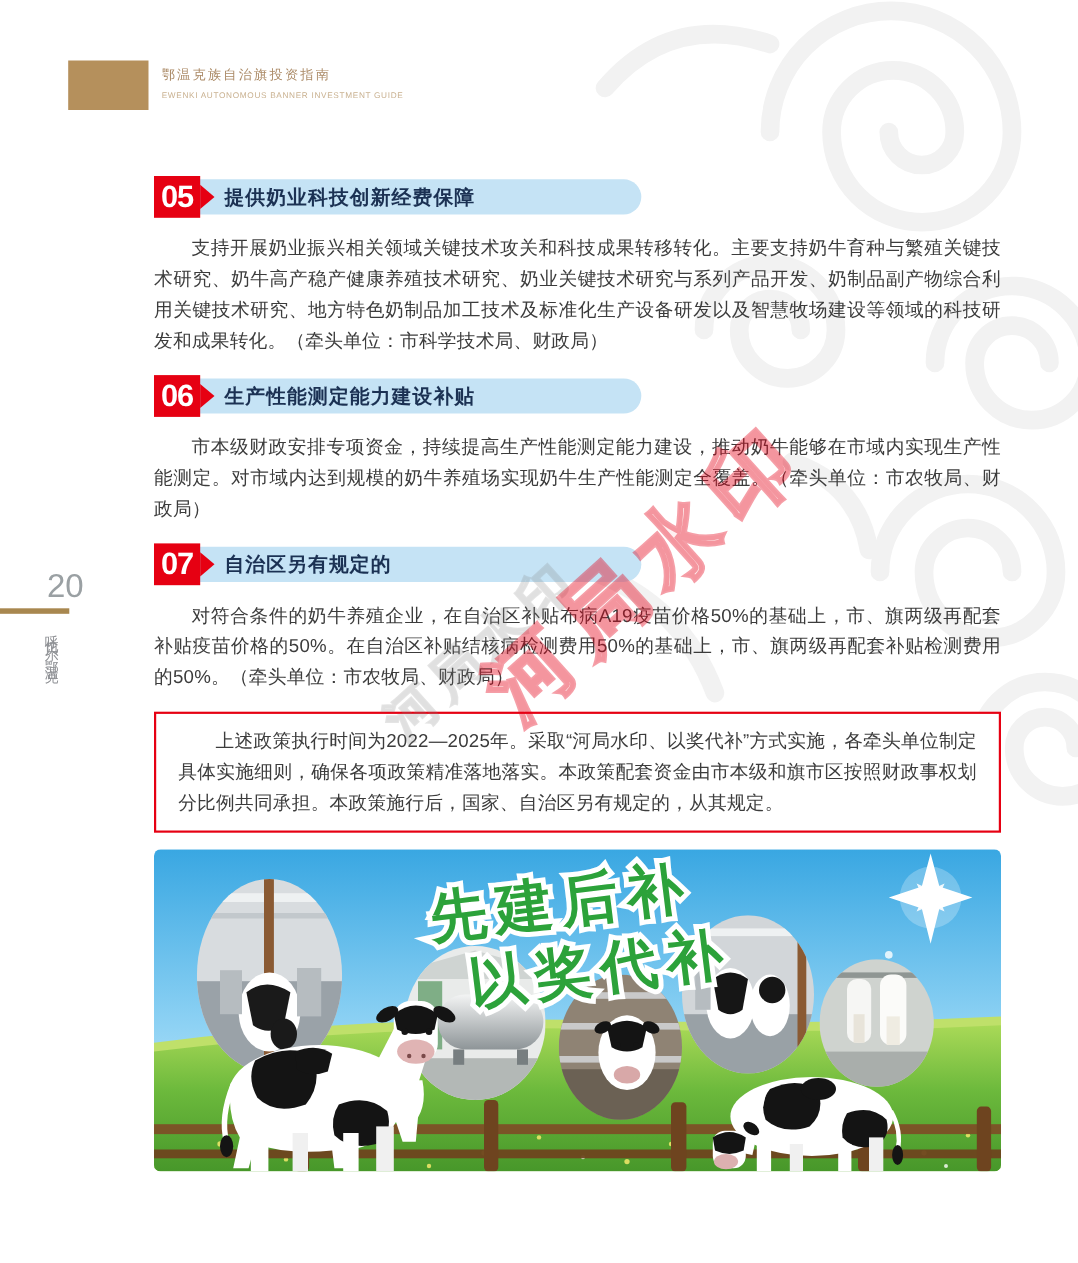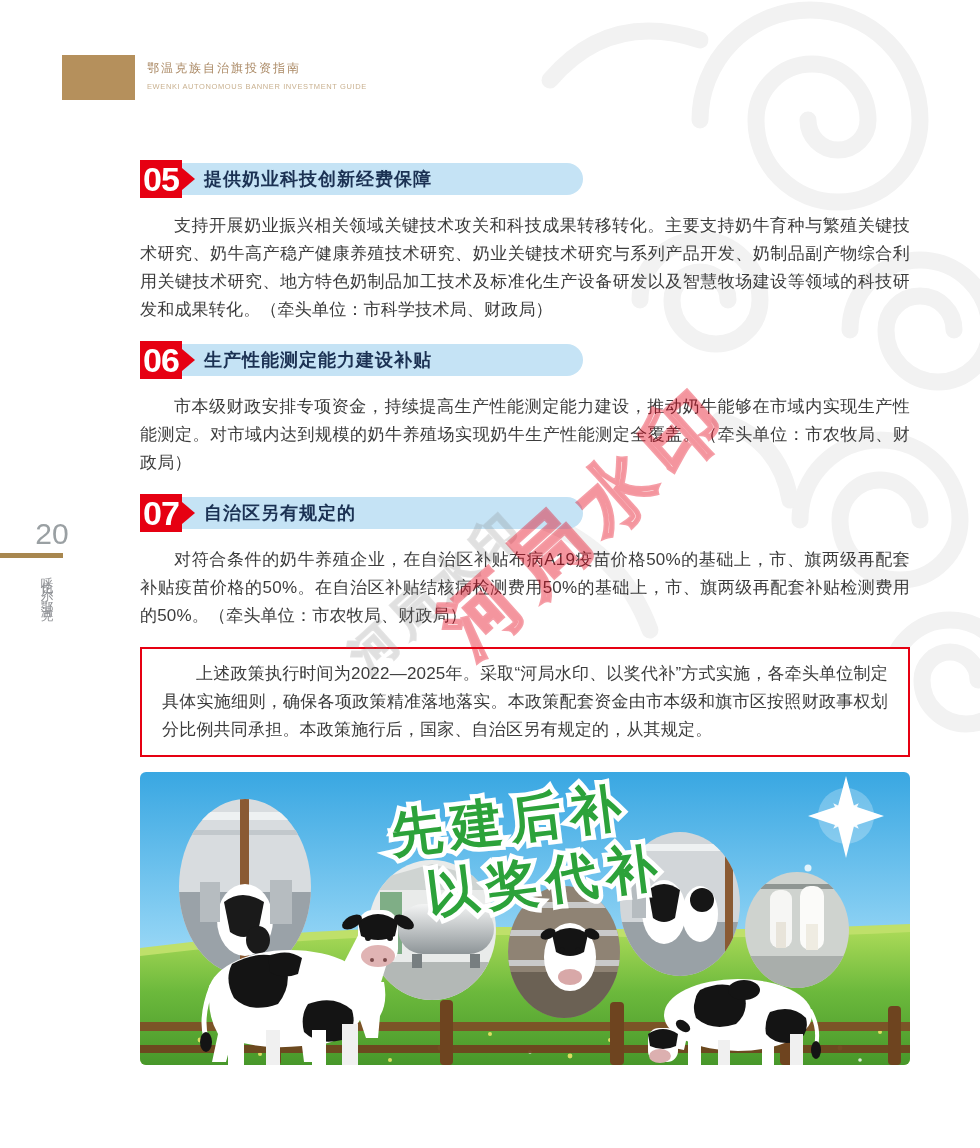--- a/index.html
+++ b/index.html
@@ -16,40 +16,40 @@
   .header-logo {
     position:absolute; left:62px; top:55px; width:73px; height:45px;
     background:#b5905c; z-index:1;
   }
   .header-titles { position:absolute; left:147px; top:60px; z-index:1; }
   .header-title { font-size:12px; color:#ab8a66; letter-spacing:2px; font-weight:400; }
   .header-subtitle { font-size:7.5px; color:#c9b190; letter-spacing:0.6px; margin-top:5px; }
 
   
   .page-number {
-    position:absolute; left:28px; top:517px; width:48px; text-align:center;
+    position:absolute; left:28px; top:517px; width:48px; text-align:right;
     font-size:30px; color:#9aa0a3; font-weight:300; z-index:1;
   }
   .gold-rule { position:absolute; left:0; top:553px; width:63px; height:5px; background:#a8874f; z-index:1; }
   .vertical-label {
     position:absolute; left:38px; top:567px; writing-mode:vertical-rl;
     font-size:12.5px; color:#8e9094; letter-spacing:4px; z-index:1;
   }
 
   
   .content { position:absolute; left:140px; top:160px; width:770px; z-index:1; }
 
   .section-header { position:relative; height:38px; margin-bottom:14px; }
   .section-bar {
     position:absolute; left:8px; top:3px; width:435px; height:32px;
     background:#c5e3f5; border-radius:0 16px 16px 0;
   }
   .section-badge {
     position:absolute; left:0; top:0; width:42px; height:38px;
-    background:#e60012; color:#ffffff; font-weight:700; font-size:34px;
+    background:#e60012; color:#ffffff; font-weight:700; font-size:28px;
     display:flex; align-items:center; justify-content:center; letter-spacing:-1px;
   }
   .badge-arrow {
     position:absolute; left:42px; top:8px; width:0; height:0;
     border-top:11px solid transparent; border-bottom:11px solid transparent;
     border-left:13px solid #e60012;
   }
   .section-title {
     position:absolute; left:64px; top:3px; height:28px; line-height:32px;
     font-size:18px; font-weight:700; color:#1b3153; letter-spacing:1px;

